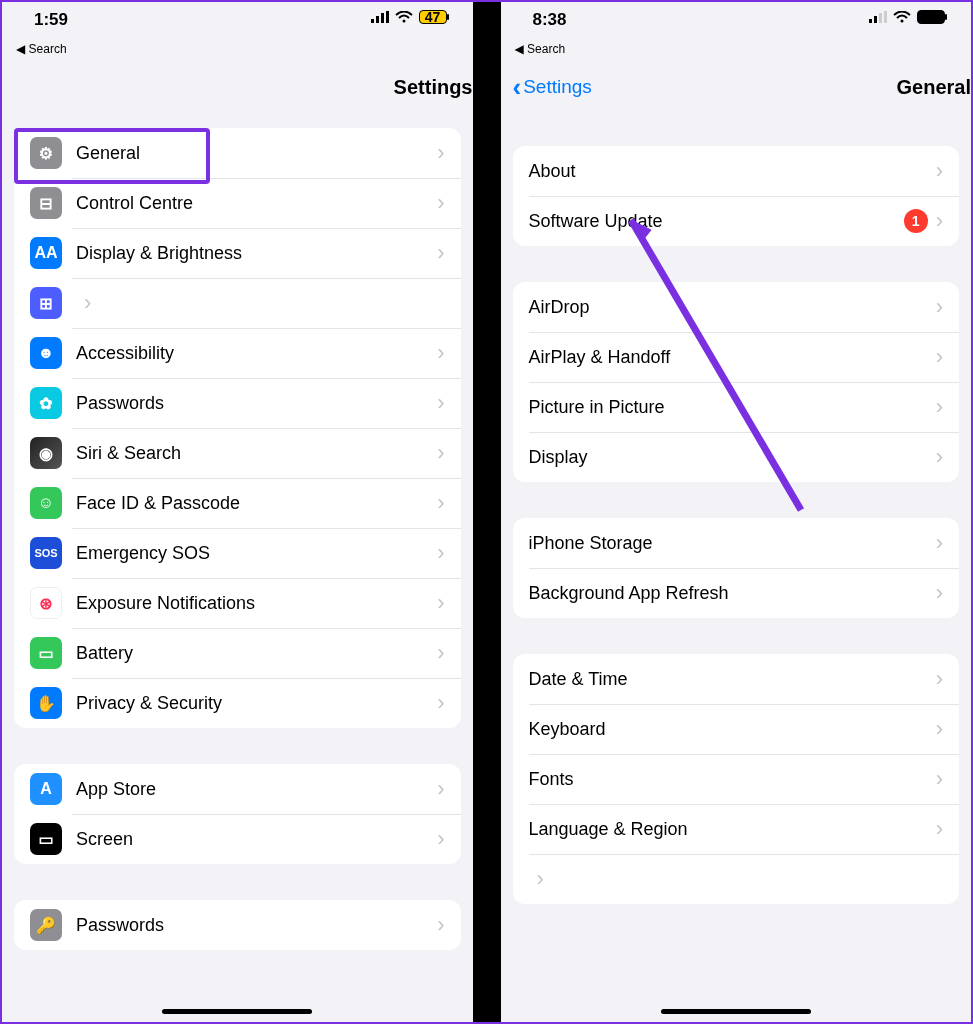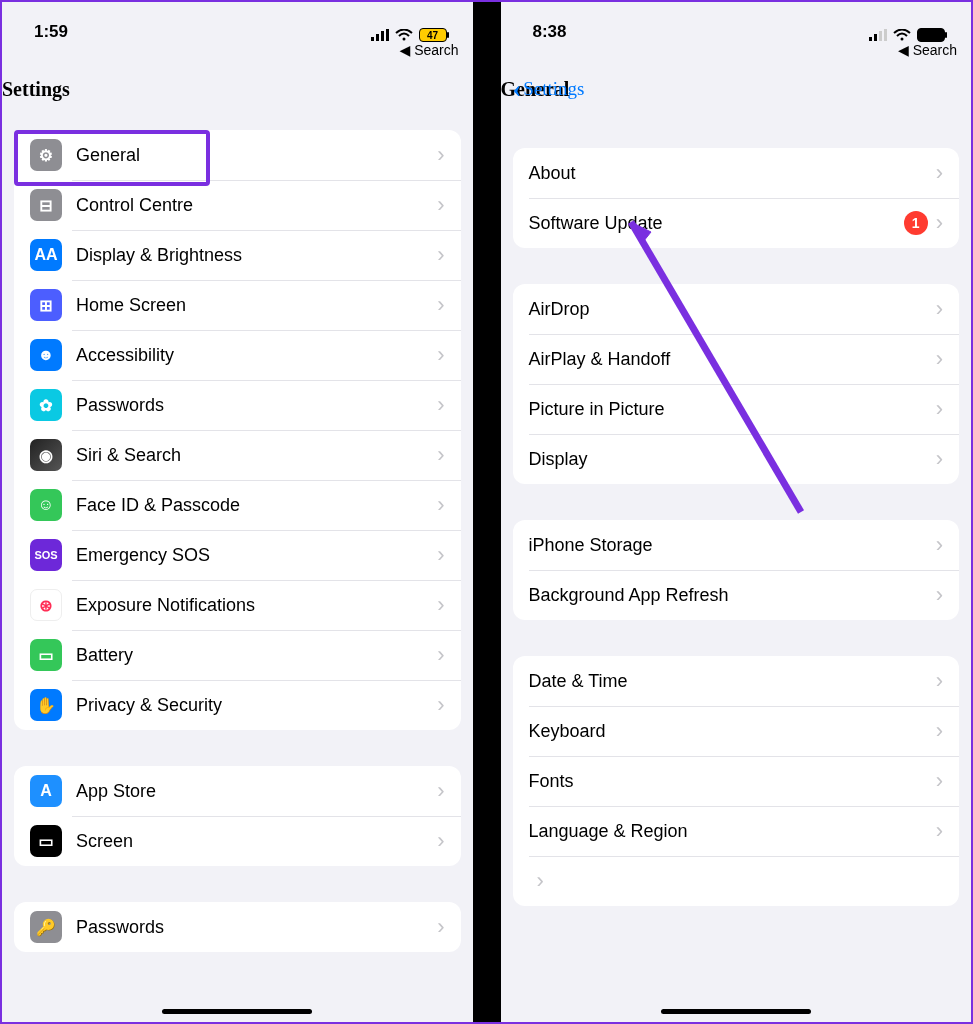--- a/index.html
+++ b/index.html
@@ -20,40 +20,38 @@
     position: relative;
   }
   .gap {
     width: 28px;
     background: #000;
   }
   .status-bar {
     height: 40px;
     display: flex;
     justify-content: space-between;
-    align-items: flex-end;
-    padding: 0 26px 0 32px;
+    align-items: flex-start;
+    padding: 8px 26px 0 32px;
     font-weight: 600;
     font-size: 17px;
   }
   .status-icons { display: flex; align-items: center; gap: 6px; }
   .back-search {
     padding: 0 14px 8px;
-    font-size: 14px;
-    text-align: right;
+    font-size: 12px;
   }
   .nav-bar {
     display: flex;
     align-items: center;
-    justify-content: flex-start;
+    justify-content: flex-end;
     position: relative;
     height: 46px;
     font-size: 20px;
     font-weight: 700;
-    font-family: Liberation Serif, serif;
   }
   .nav-back {
     position: absolute;
     left: 12px;
     display: flex;
     align-items: center;
     gap: 2px;
     color: #007aff;
     font-weight: 400;
     font-size: 19px;
@@ -144,27 +142,27 @@
     position: absolute;
     stroke: #7a2fe0;
     fill: #7a2fe0;
     pointer-events: none;
     z-index: 20;
   }
   
   .ic-gear{background:#8e8e93;} .ic-cc{background:#8e8e93;} .ic-disp{background:#007aff;}
   .ic-home{background:#4c5eff;} .ic-acc{background:#007aff;} .ic-wall{background:#0ac9e3;}
   .ic-siri{background:linear-gradient(135deg,#222,#555);} .ic-face{background:#34c759;}
-  .ic-sos{background:#6d28d9;font-size:11px;} .ic-expo{background:#fff;color:#ff2d55;border:1px solid #eee;}
+  .ic-sos{background:#1d4ed8;font-size:11px;} .ic-expo{background:#fff;color:#ff2d55;border:1px solid #eee;}
   .ic-batt{background:#34c759;} .ic-priv{background:#007aff;} .ic-app{background:#1e90ff;}
   .ic-wallet{background:#000;} .ic-pass{background:#8e8e93;}
   .batt-pill{
     display:inline-flex;align-items:center;justify-content:center;
     width:28px;height:14px;border:1px solid #000;border-radius:4px;
-    position:relative;font-size:10px;background:#ffcc00;font-weight:700;
+    position:relative;font-size:14px;background:#ffcc00;font-weight:700;
   }
   .batt-pill.full{background:#000;color:#000;}
   .batt-pill::after{content:"";position:absolute;right:-3px;top:3px;width:2px;height:6px;background:#000;border-radius:1px;}
   .signal svg, .wifi svg { display:block; }
 </style>
 </head>
 <body>
 
 <div class="phone left">
   <div class="status-bar">
@@ -217,21 +215,20 @@
         <div class="icon-box ic-disp" style="font-size:16px;">
             <span>AA</span>
           </div>
         <span class="row-label">Display &amp; Brightness</span>
         <span class="chevron">›</span>
       </div>
       <div class="row">
         <div class="icon-box ic-home">
             <span>⊞</span>
           </div>
-        <span class="row-label">Home Screen</span>
         <span class="chevron">›</span>
       </div>
       <div class="row">
         <div class="icon-box ic-acc">
             <span>☻</span>
           </div>
         <span class="row-label">Accessibility</span>
         <span class="chevron">›</span>
       </div>
       <div class="row">

